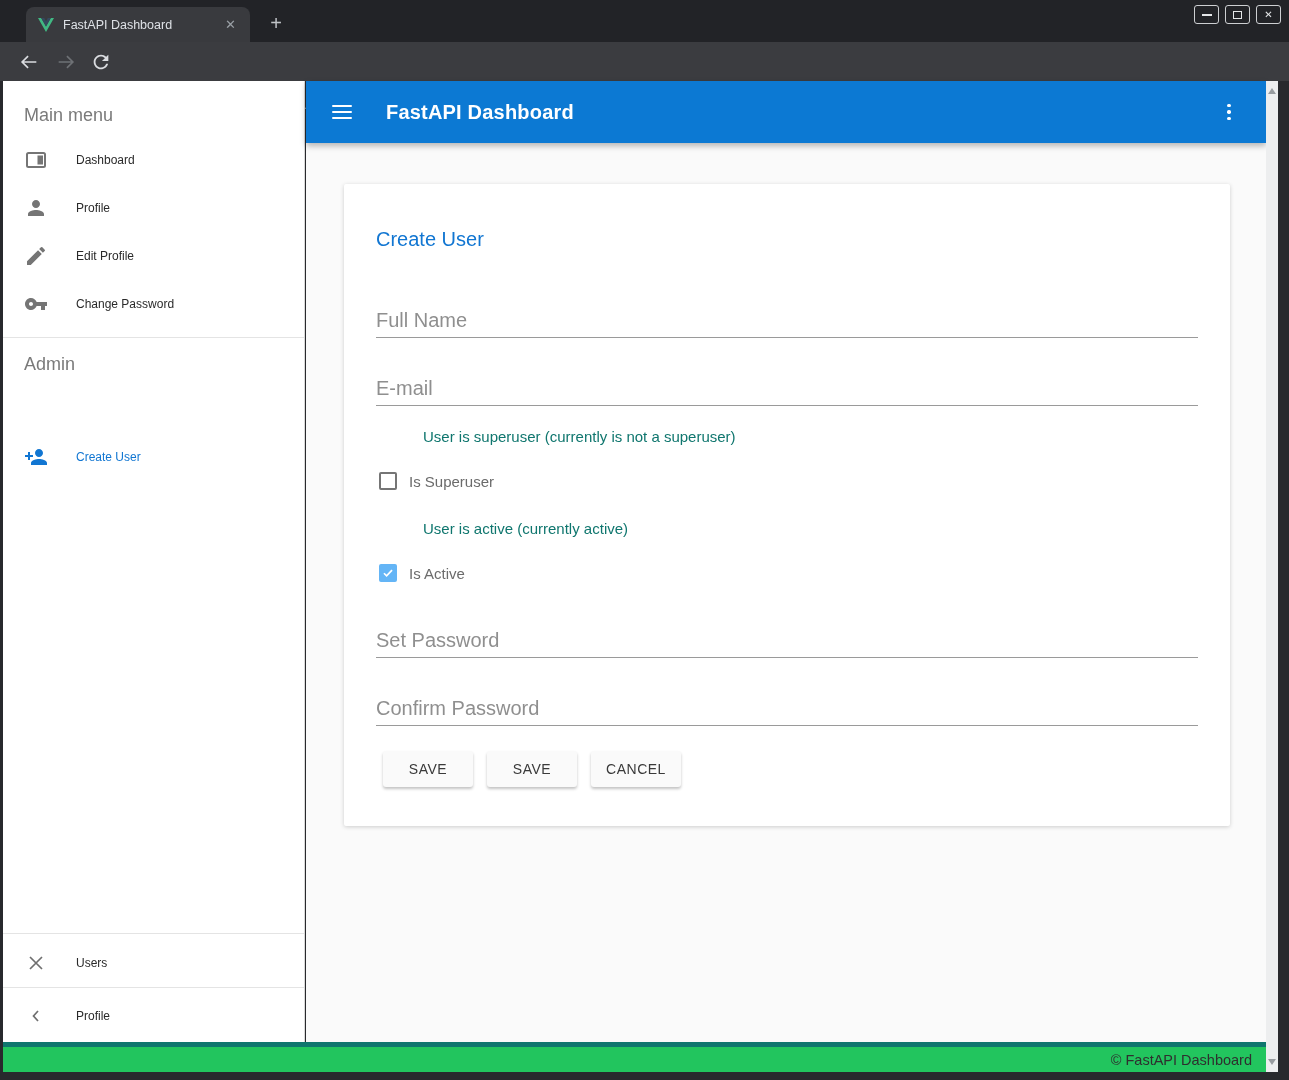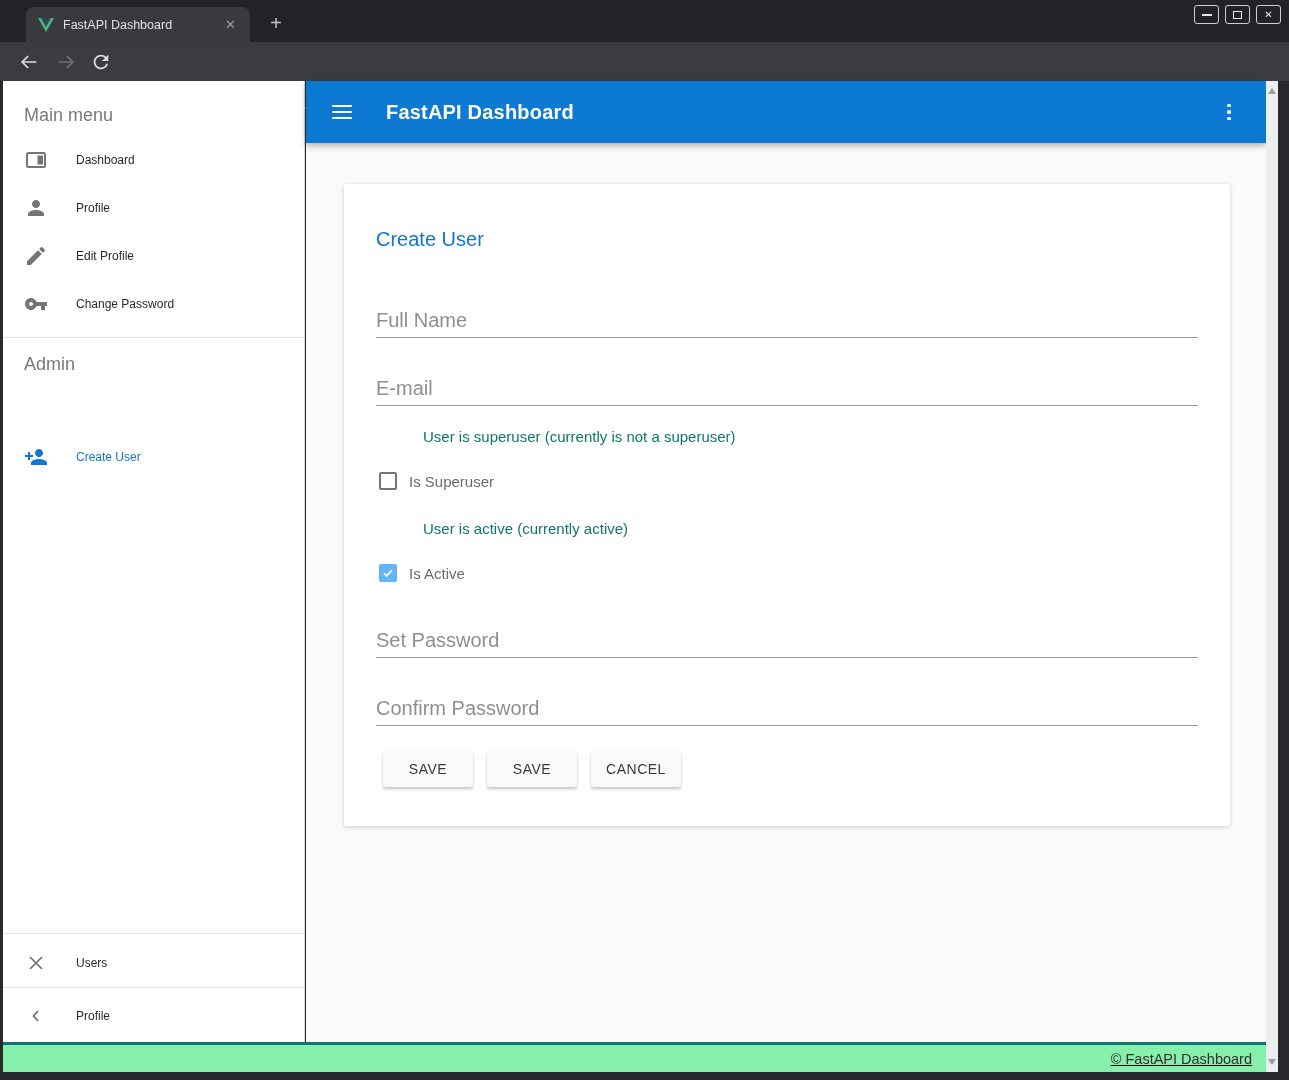--- a/index.html
+++ b/index.html
@@ -67,23 +67,23 @@
   .cb-row { position:absolute; left:35px; display:flex; align-items:center; height:20px; cursor:default; }
   .cb-box { width:18px; height:18px; border:2px solid #757575; border-radius:2px; background:#FFF; }
   .cb-box.checked { border-color:#64B5F6; background:#64B5F6; }
   .cb-label { margin-left:12px; font-size:15px; color:#6B6B6B; }
   .btn-row { position:absolute; left:39px; display:flex; gap:14px; }
   .btn { min-width:90px; height:36px; background:#FAFAFA; border:none; border-radius:3px;
          box-shadow:0 2px 3px rgba(0,0,0,0.24); font-size:14px; font-weight:400; color:#3A3A3A;
          letter-spacing:.5px; font-family:inherit; padding:0 14px; }
 
   
-  .page-footer { position:absolute; left:3px; top:1042px; width:1263px; height:30px; background:#86efac;
-                 border-top:3px solid #0f766e; display:flex; align-items:center; justify-content:flex-end;
-                 padding-right:14px;text-decoration:underline; }
+  .page-footer { position:absolute; left:3px; top:1042px; width:1263px; height:30px; background:#22c55e;
+                 border-top:5px solid #0f766e; display:flex; align-items:center; justify-content:flex-end;
+                 padding-right:14px; }
   .footer-text { font-size:14.5px; color:#2F2F2F; }
   .scrollbar { position:absolute; left:1266px; top:81px; width:12px; height:991px; background:#EDEEEF; }
   .sb-arrow { position:absolute; left:2px; width:0; height:0; border-left:4px solid transparent; border-right:4px solid transparent; }
   .sb-up { top:7px; border-bottom:6px solid #989CA0; }
   .sb-down { bottom:7px; border-top:6px solid #989CA0; }
 </style>
 </head>
 <body>
 
 <div class="window">

